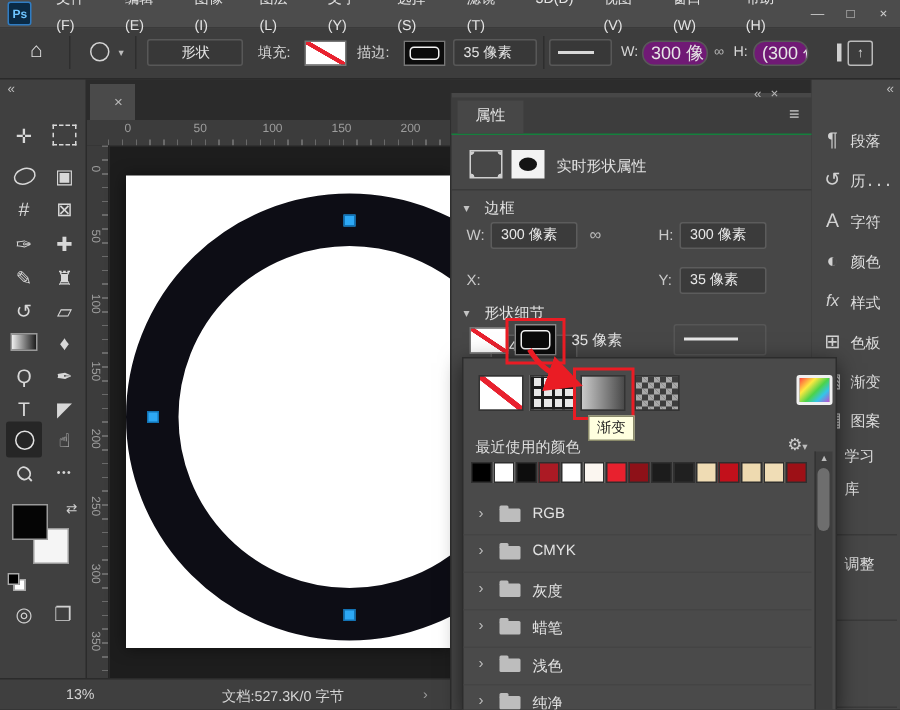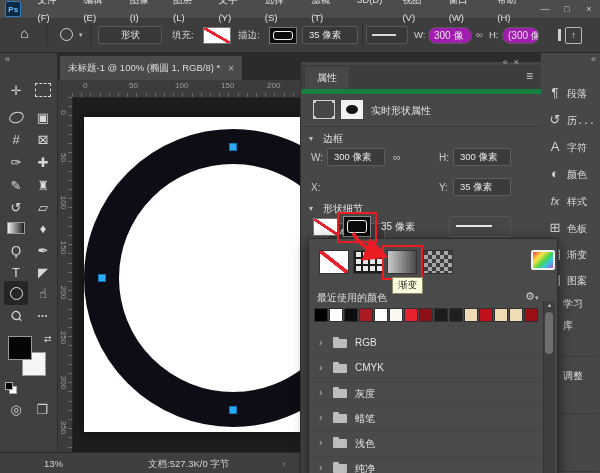--- a/index.html
+++ b/index.html
@@ -17,21 +17,21 @@
   .optionsbar .lab{position:absolute;top:11px;font-size:9.5px;color:#d6d6d6;}
   .obox{position:absolute;background:#383838;border:1px solid #585858;border-radius:2px;height:18px;box-sizing:border-box;}
   .caret{color:#bdbdbd;font-size:7px;}
   .home-icon{position:absolute;left:20px;top:7px;font-size:14px;color:#e4e4e4;}
   .odivider{position:absolute;top:6px;width:1px;height:22px;background:#2e2e2e;}
   .tool-preset-circle{position:absolute;left:60px;top:10px;width:13px;height:13px;border:1.5px solid #d4d4d4;border-radius:50%;box-sizing:border-box;}
   .preset-caret{position:absolute;left:79px;top:13px;}
   .slash-swatch{background:linear-gradient(to top right,#ffffff 44%,#e8212e 45%,#e8212e 55%,#ffffff 56%);border:1px solid #777;}
   .stroke-swatch-black{background:#0c0c0c;border:1px solid #777;position:absolute;}
   .stroke-ring{position:absolute;left:3px;right:3px;top:3px;bottom:3px;border:1.5px solid #f2f2f2;border-radius:3px;}
-  .ofield{position:absolute;background:#a21caf;border:1px solid #585858;border-radius:8px;height:17px;box-sizing:border-box;font-size:10px;color:#e6e6e6;line-height:15px;padding-left:5px;overflow:hidden;white-space:nowrap;}
+  .ofield{position:absolute;background:#701a75;border:1px solid #585858;border-radius:8px;height:17px;box-sizing:border-box;font-size:12px;color:#e6e6e6;line-height:15px;padding-left:5px;overflow:hidden;white-space:nowrap;}
   .line-style{position:absolute;background:#d8d8d8;height:2px;}
   .share-box{position:absolute;width:15px;height:15px;border:1px solid #bbb;border-radius:2px;color:#ddd;text-align:center;line-height:14px;font-size:9px;}
   .vbar-icon{position:absolute;width:3px;height:12px;background:#d0d0d0;}
   
   .tabbar{position:absolute;left:57px;top:52px;width:243px;height:28px;background:#2b2b2b;z-index:5;}
   .doc-tab{position:absolute;left:3px;top:4px;height:24px;background:#4a4a4a;display:flex;align-items:center;padding:0 8px;color:#dedede;font-size:9.5px;white-space:nowrap;}
   .tab-close{margin-left:8px;color:#b9b9b9;font-size:10px;}
   
   .toolbar{position:absolute;left:0;top:52px;width:57px;height:400px;background:#404040;border-right:1px solid #2b2b2b;z-index:12;}
   .toolbar .collapse{position:absolute;left:5px;top:2px;color:#bdbdbd;font-size:9px;}
@@ -61,21 +61,21 @@
     background-size:4px 100%;background-position:11px 0;background-repeat:no-repeat;background-color:#3c3c3c;}
   .ruler-corner{position:absolute;left:0;top:0;width:15px;height:17px;background:#3c3c3c;border-right:1px solid #262626;border-bottom:1px solid #262626;}
   .hnum{position:absolute;top:1px;font-size:8px;color:#9d9d9d;}
   .vnum{position:absolute;left:-1px;width:15px;text-align:center;font-size:8px;color:#9d9d9d;transform:rotate(90deg);}
   .doc{position:absolute;left:27px;top:37px;width:216px;height:315px;background:#ffffff;box-shadow:0 0 10px rgba(0,0,0,.55);}
   .ring{position:absolute;left:27px;top:49px;width:298px;height:298px;box-sizing:border-box;border-radius:50%;}
   .handle{position:absolute;width:8px;height:8px;border:1px solid #1273b5;box-sizing:border-box;}
   
   .props{position:absolute;left:300px;top:62px;width:240px;height:411px;background:#474747;border-left:1px solid #2e2e2e;z-index:6;}
   .props .topicons{position:absolute;right:16px;top:-5px;color:#b5b5b5;font-size:9px;letter-spacing:6px;}
-  .props-tabrow{position:absolute;left:0;top:3px;width:240px;height:24px;background:#3d3d3d;border-bottom:5px solid #15803d;}
+  .props-tabrow{position:absolute;left:0;top:3px;width:240px;height:24px;background:#3d3d3d;border-bottom:1px solid #15803d;}
   .props-tab{position:absolute;left:4px;top:2px;height:22px;background:#474747;padding:0 12px;line-height:22px;color:#e2e2e2;font-size:10px;}
   .props-menu{position:absolute;right:8px;top:4px;color:#c9c9c9;font-size:12px;}
   .live-icon1{position:absolute;left:12px;top:38px;width:22px;height:19px;border:1.5px solid #cfcfcf;box-sizing:border-box;background:
     radial-gradient(circle at 0% 0%,#cfcfcf 2px,transparent 2.5px),radial-gradient(circle at 100% 0%,#cfcfcf 2px,transparent 2.5px),
     radial-gradient(circle at 0% 100%,#cfcfcf 2px,transparent 2.5px),radial-gradient(circle at 100% 100%,#cfcfcf 2px,transparent 2.5px);}
   .live-icon2{position:absolute;left:40px;top:38px;width:22px;height:19px;background:#f2f2f2;display:flex;align-items:center;justify-content:center;}
   .live-icon2 span{width:12px;height:9px;background:#141414;border-radius:50%;}
   .live-label{position:absolute;left:70px;top:42px;font-size:10px;color:#e0e0e0;}
   .sep{position:absolute;left:0;width:240px;height:1px;background:#3a3a3a;}
   .sec-chev{position:absolute;left:8px;color:#c3c3c3;font-size:8px;}
@@ -189,21 +189,20 @@
     <span class="lab" style="left:476px;color:#b5b5b5;">∞</span>
     <span class="lab" style="left:489px">H:</span>
     <div class="ofield" style="left:502px;top:9px;width:37px;">(300 像</div>
     <span class="caret" style="position:absolute;left:550px;top:14px;"></span>
     <span class="vbar-icon" style="left:558px;top:11px;"></span>
     <span class="share-box" style="left:565px;top:9px;">↑</span>
   </div>
 
   <div class="tabbar">
     <div class="doc-tab">
-      <span>未标题-1 @ 100% (椭圆 1, RGB/8) *</span>
       <span class="tab-close">×</span>
     </div>
   </div>
 
   <div class="toolbar">
     <span class="collapse">«</span>
     <div id="tools">
         <div class="tool" style="left: 4px; top: 26px;">
           <span class="tglyph">✛</span>
         </div>

